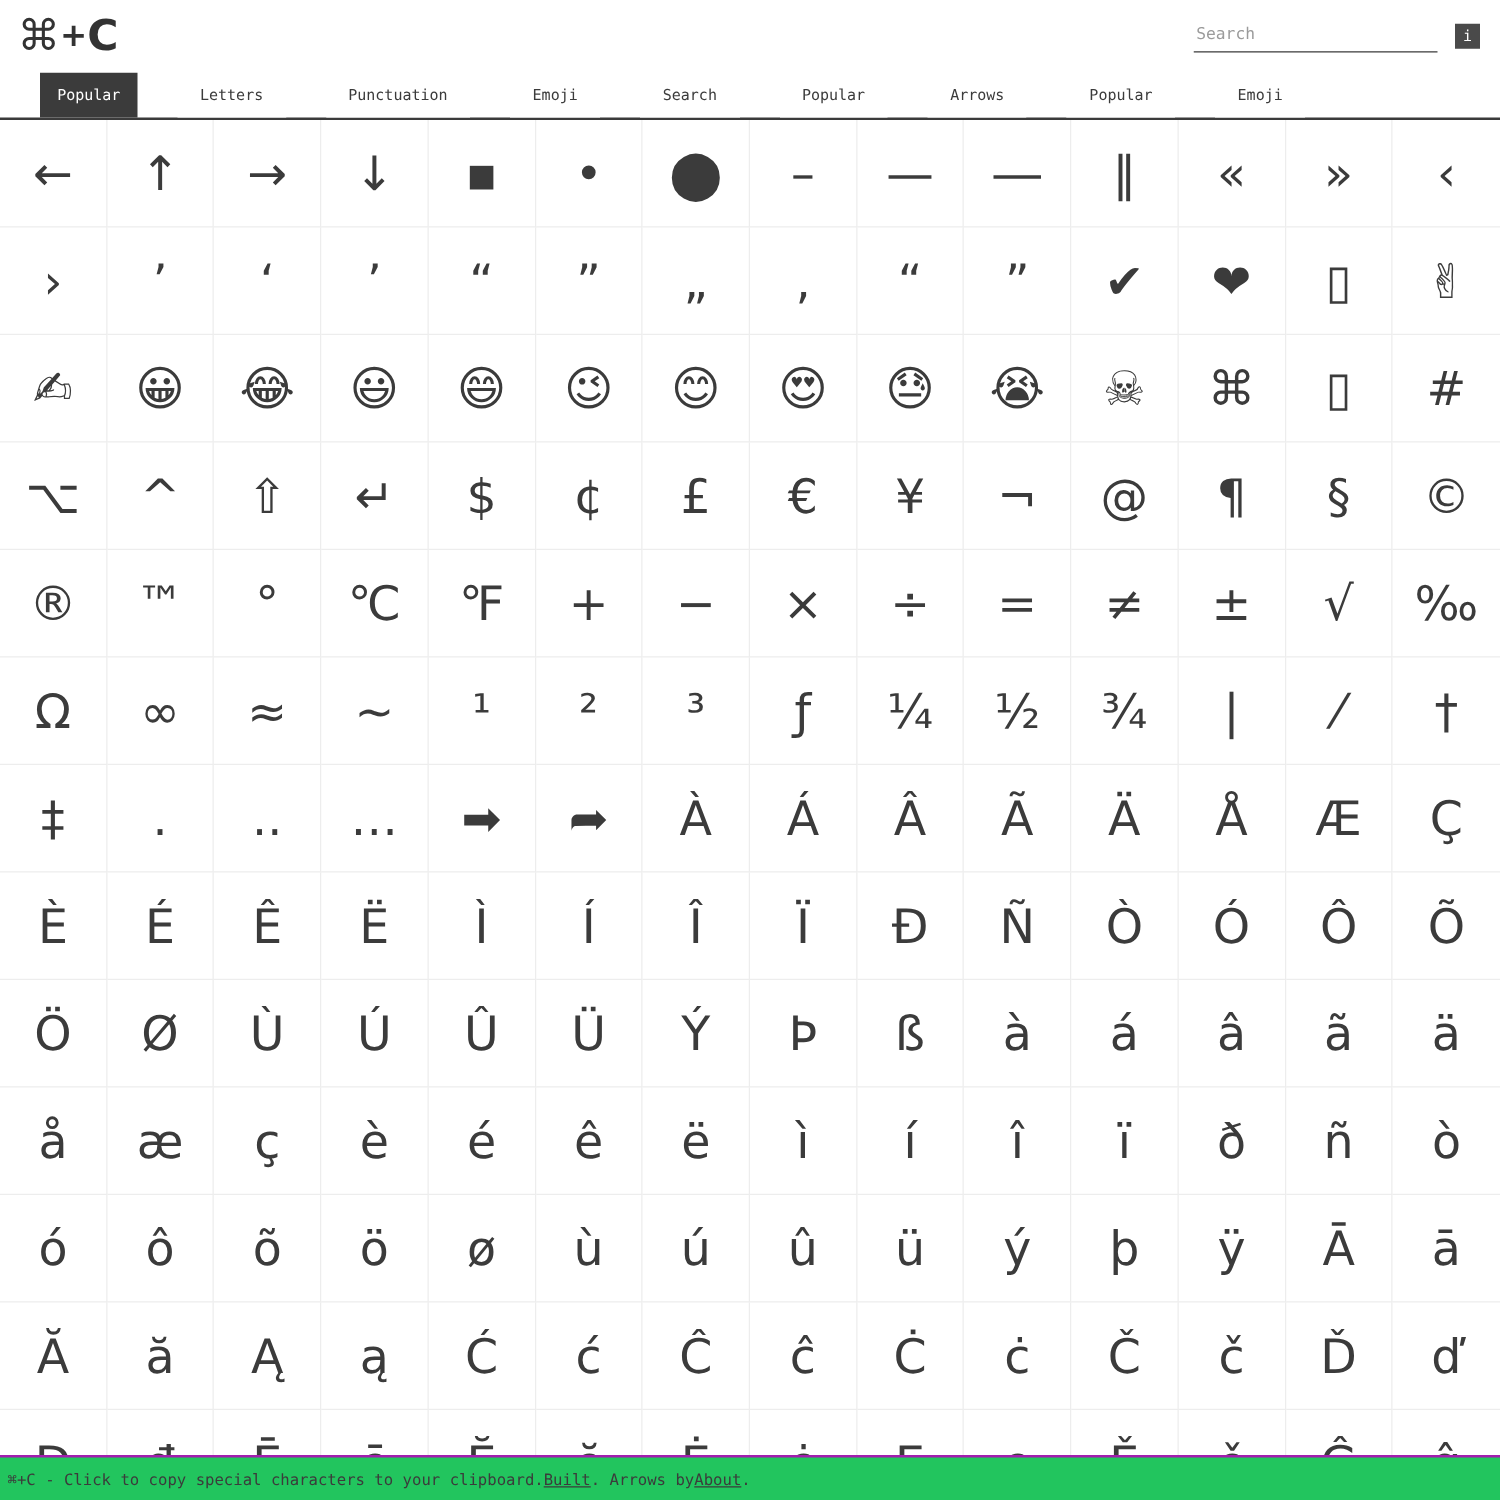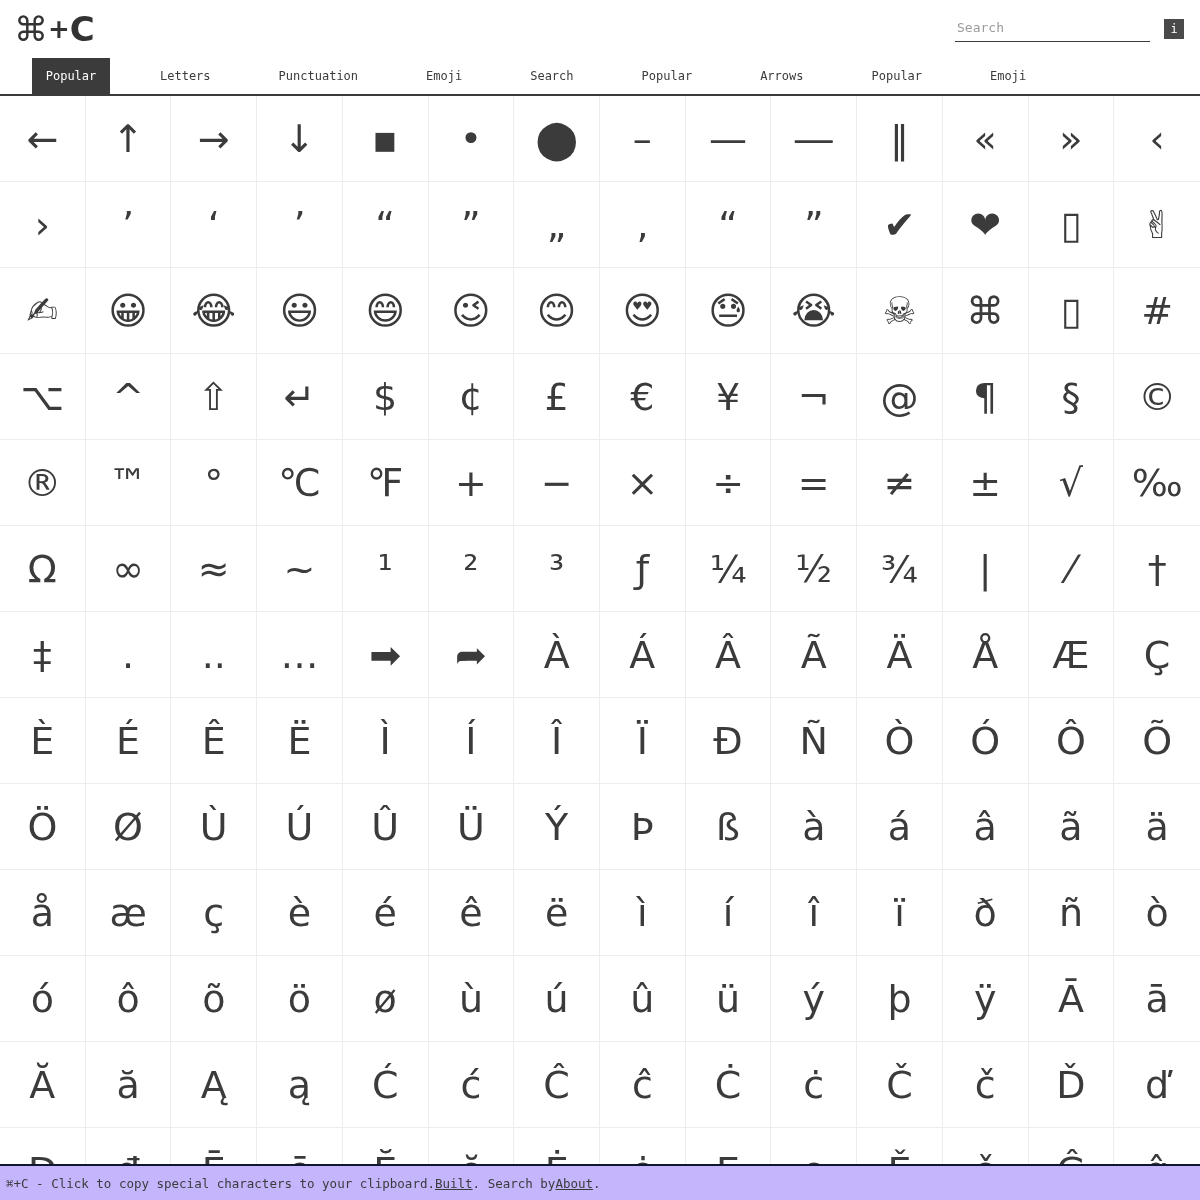--- a/index.html
+++ b/index.html
@@ -126,25 +126,25 @@
     user-select: none;
     overflow: hidden;
     font-family: "DejaVu Sans", sans-serif;
   }
   .cell:nth-child(14n) { border-right: none; }
 
   
   .footer {
     flex: 0 0 36px;
     height: 36px;
-    border-top: 2px solid #0f172a;
+    border-top: 2px solid #a21caf;
     display: flex;
     align-items: center;
     padding-left: 6px;
-    background: #c4b5fd;
+    background: #22c55e;
     font-family: "DejaVu Sans Mono", monospace;
     font-size: 12.5px;
     color: #3b3b3b;
     white-space: nowrap;
   }
   .footer a { color: #3b3b3b; text-decoration: underline; }
 </style>
 </head>
 <body>
 
@@ -359,18 +359,18 @@
         <div class="cell">Ě</div>
         <div class="cell">ě</div>
         <div class="cell">Ĝ</div>
         <div class="cell">ĝ</div>
       </div>
   </div>
 
   <div class="footer">
     <span>⌘+C - Click to copy special characters to your clipboard. </span>
       <a href="#">Built</a>
-      <span>. Search by </span>
+      <span>. Arrows by </span>
       <a href="#">About</a>
       <span>.</span>
   </div>
 
 </div>
 
 </body></html>

